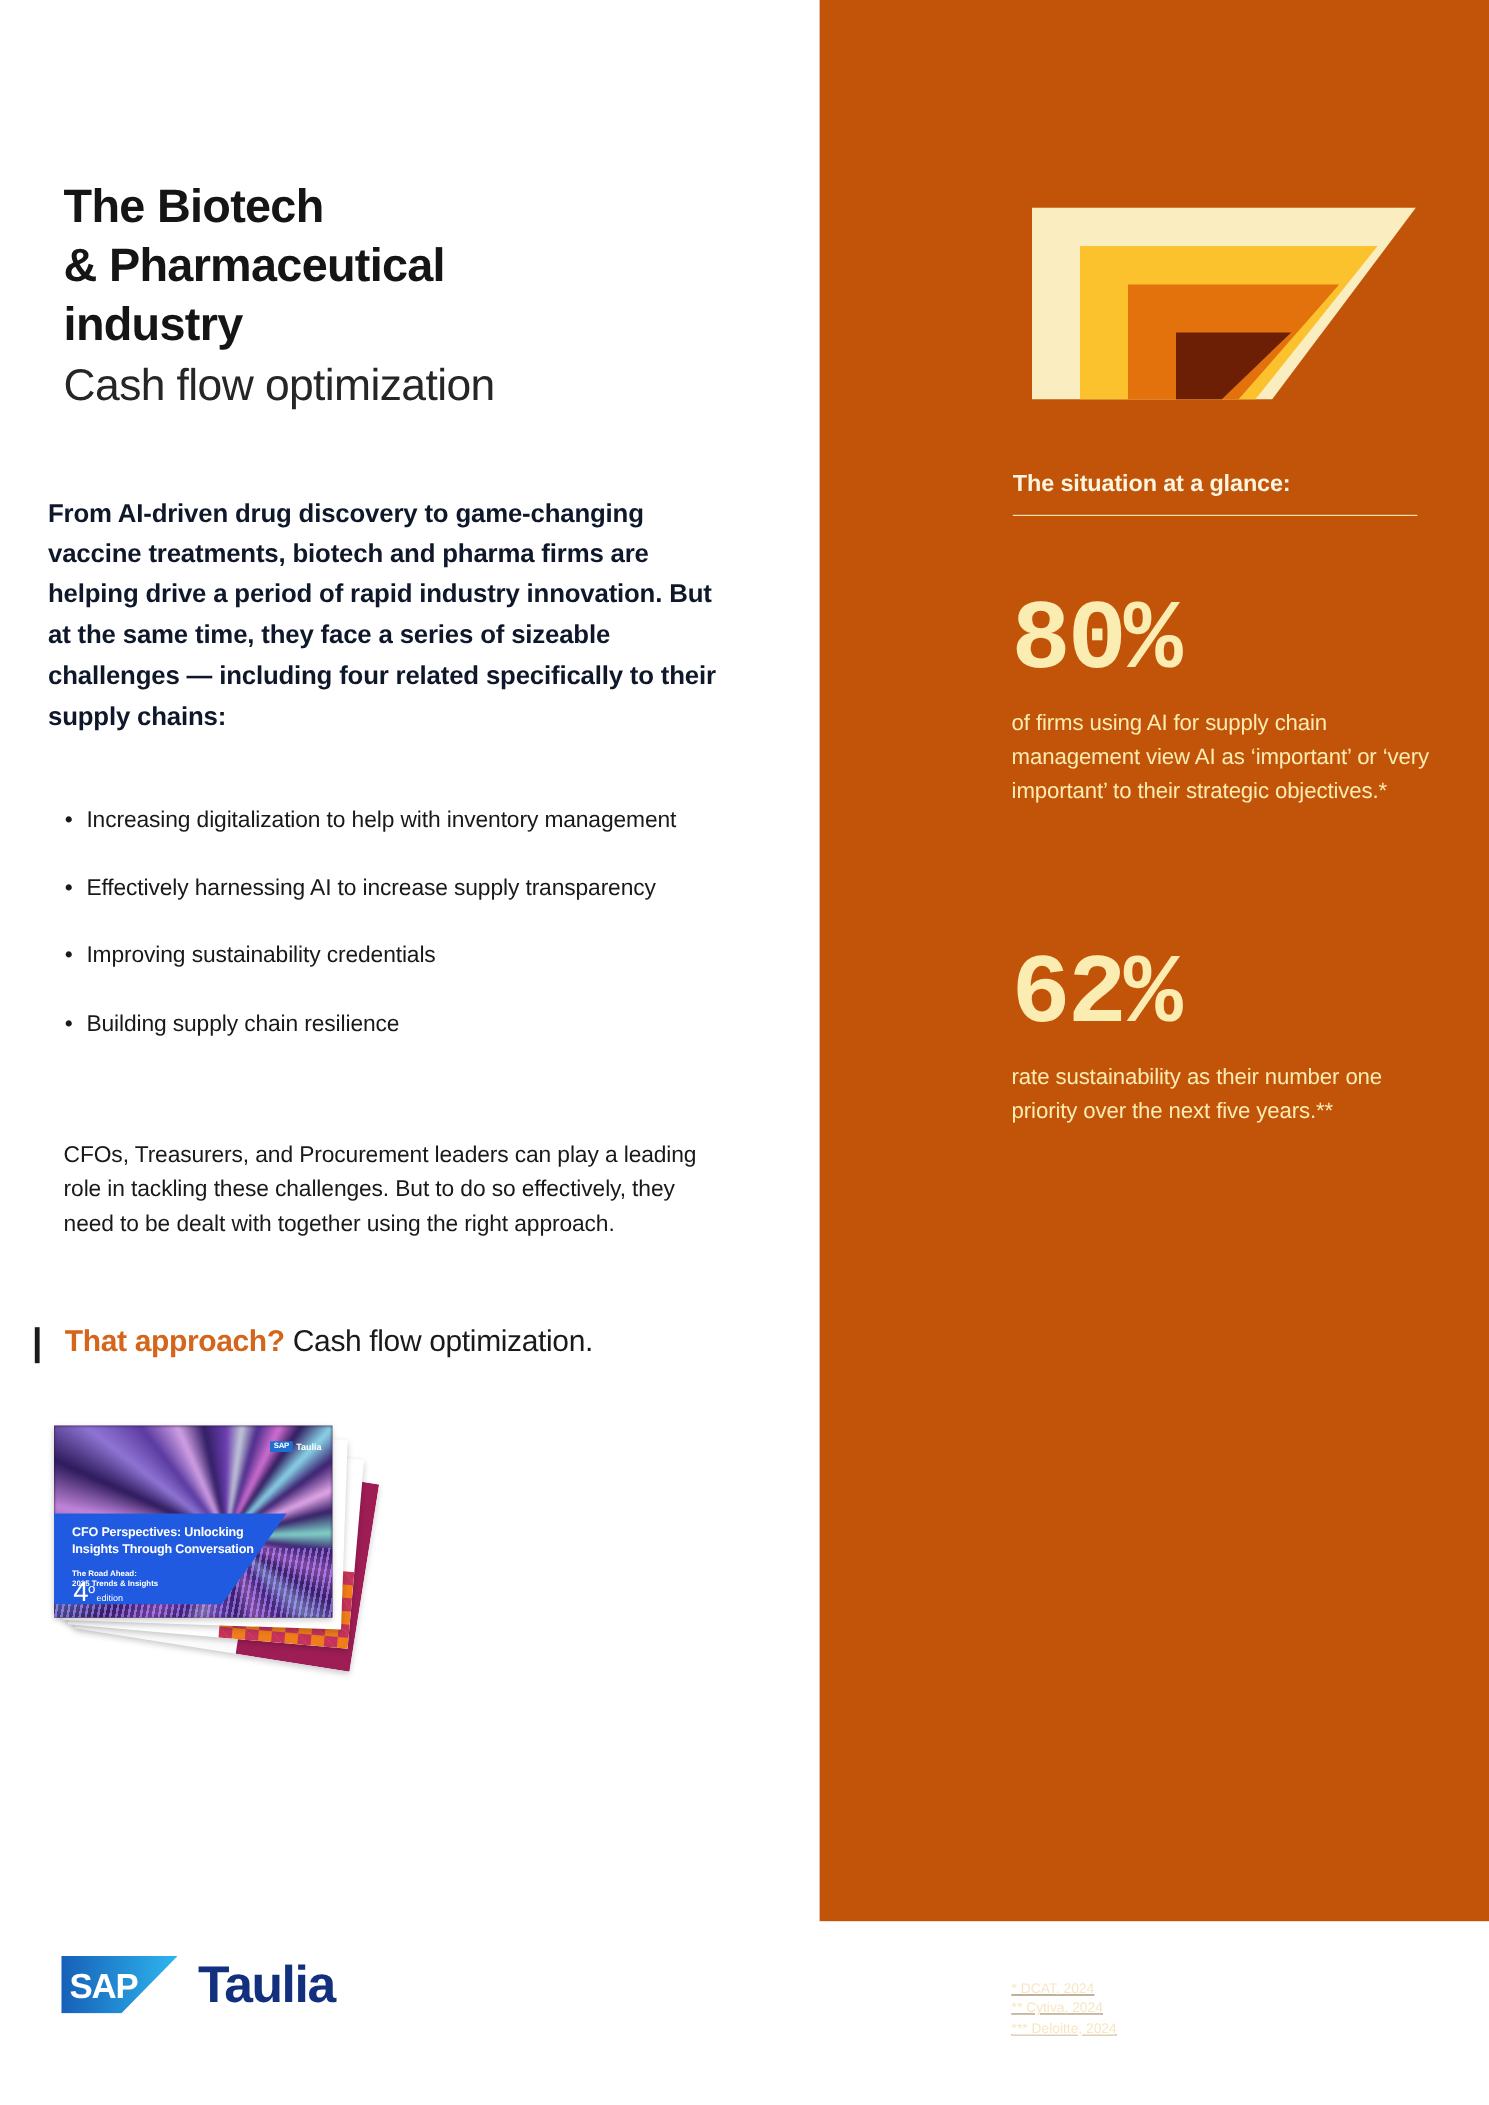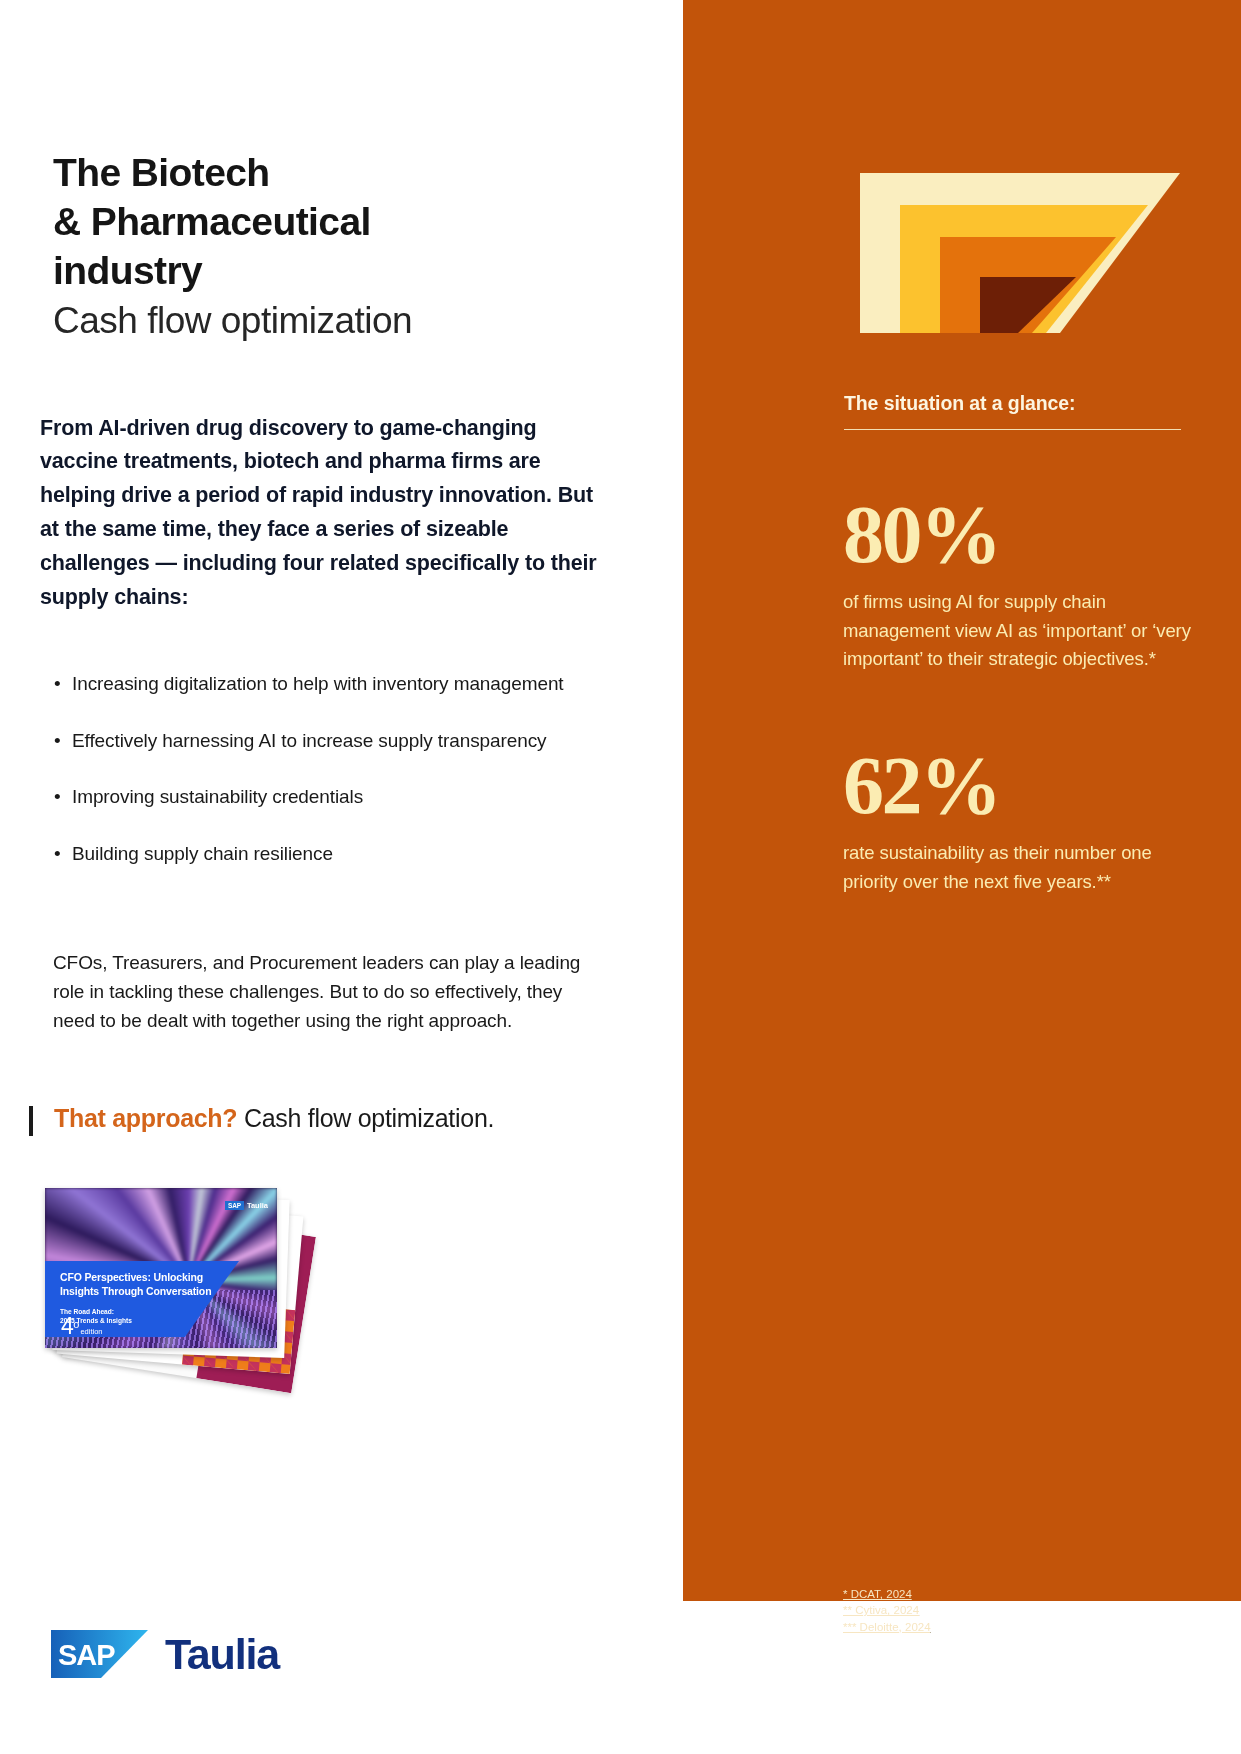--- a/index.html
+++ b/index.html
@@ -67,37 +67,37 @@
     left: 160px;
     width: 352px;
   }
   .stat-number {
     font-size: 82px;
     font-weight: 700;
     color: #fbecb2;
     line-height: 0.92;
     letter-spacing: -2.5px;
     margin: 0 0 16px 0;
-    font-family: Liberation Serif, serif;
+    font-family: Liberation Mono, monospace;
   }
   .stat-caption {
     font-size: 18.5px;
     line-height: 1.52;
     color: #fbecb2;
     letter-spacing: -0.1px;
   }
   #stat-1 { top: 497px; }
-  #stat-2 { top: 748px; }
+  #stat-2 { top: 792px; }
   #stat-3 { top: 1028px; }
 
   
   #footnotes {
     position: absolute;
     left: 160px;
-    top: 1586px;
+    top: 1650px;
     width: 330px;
     text-decoration: underline;
   }
   .footnote {
     display: block;
     font-size: 11.5px;
     line-height: 1.42;
     color: #f7e6c2;
     text-decoration: underline;
     text-decoration-color: #f7e6c2;

